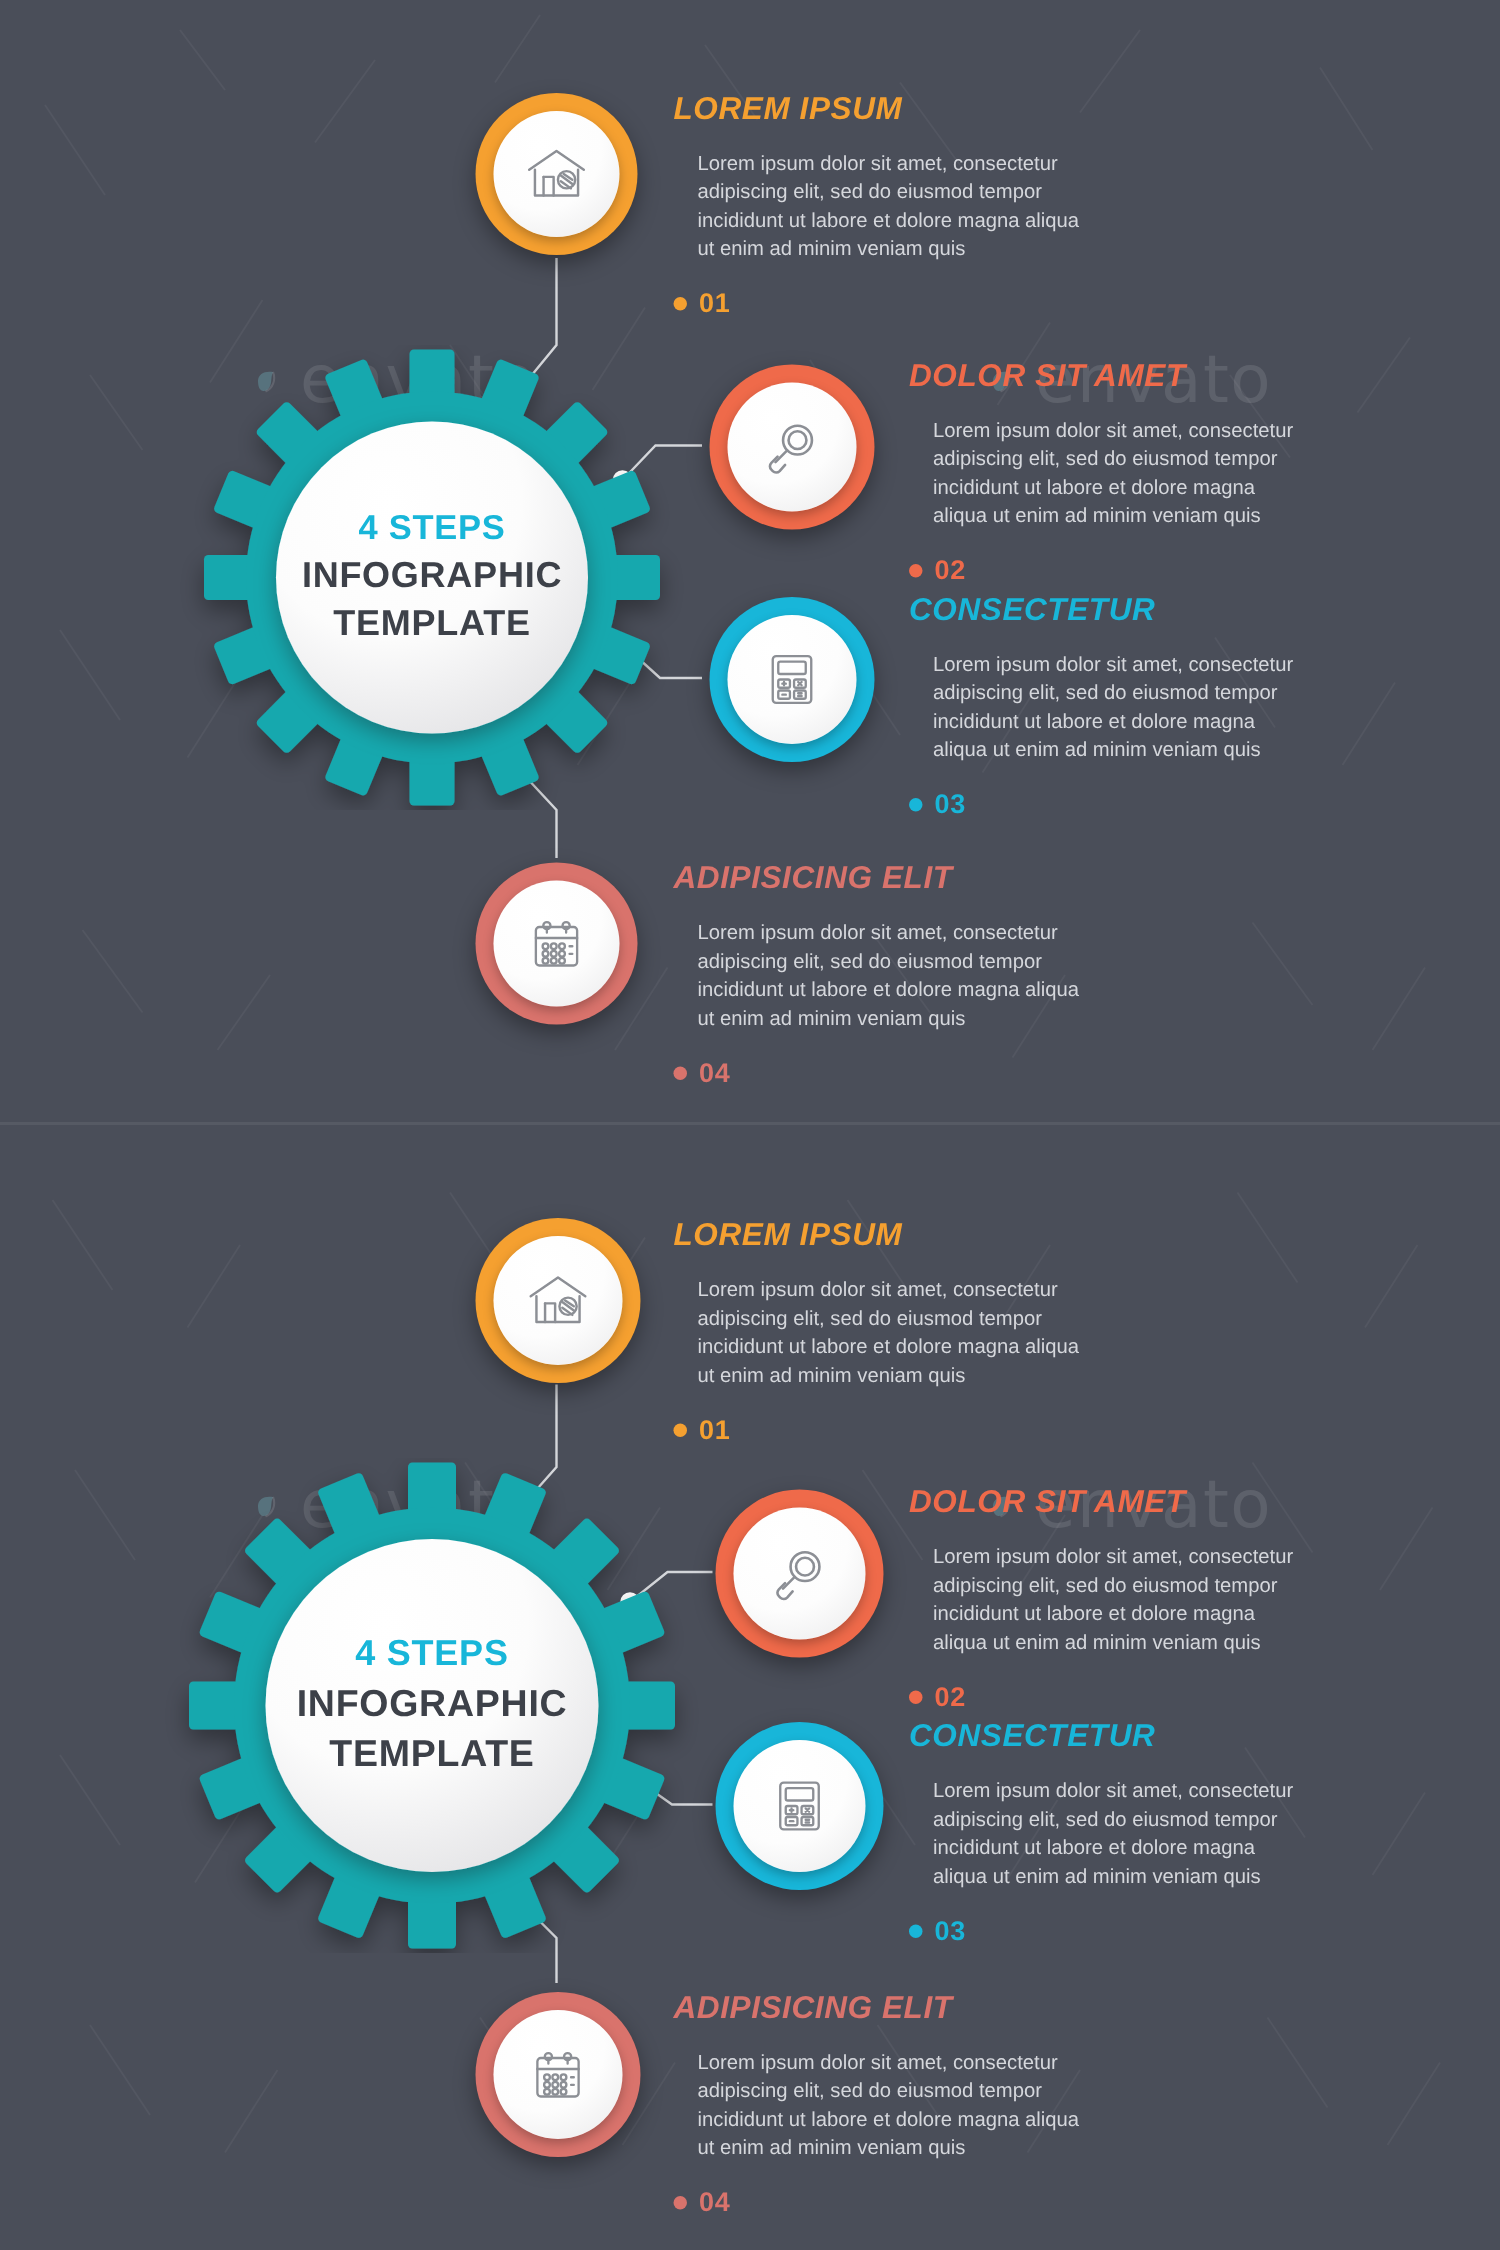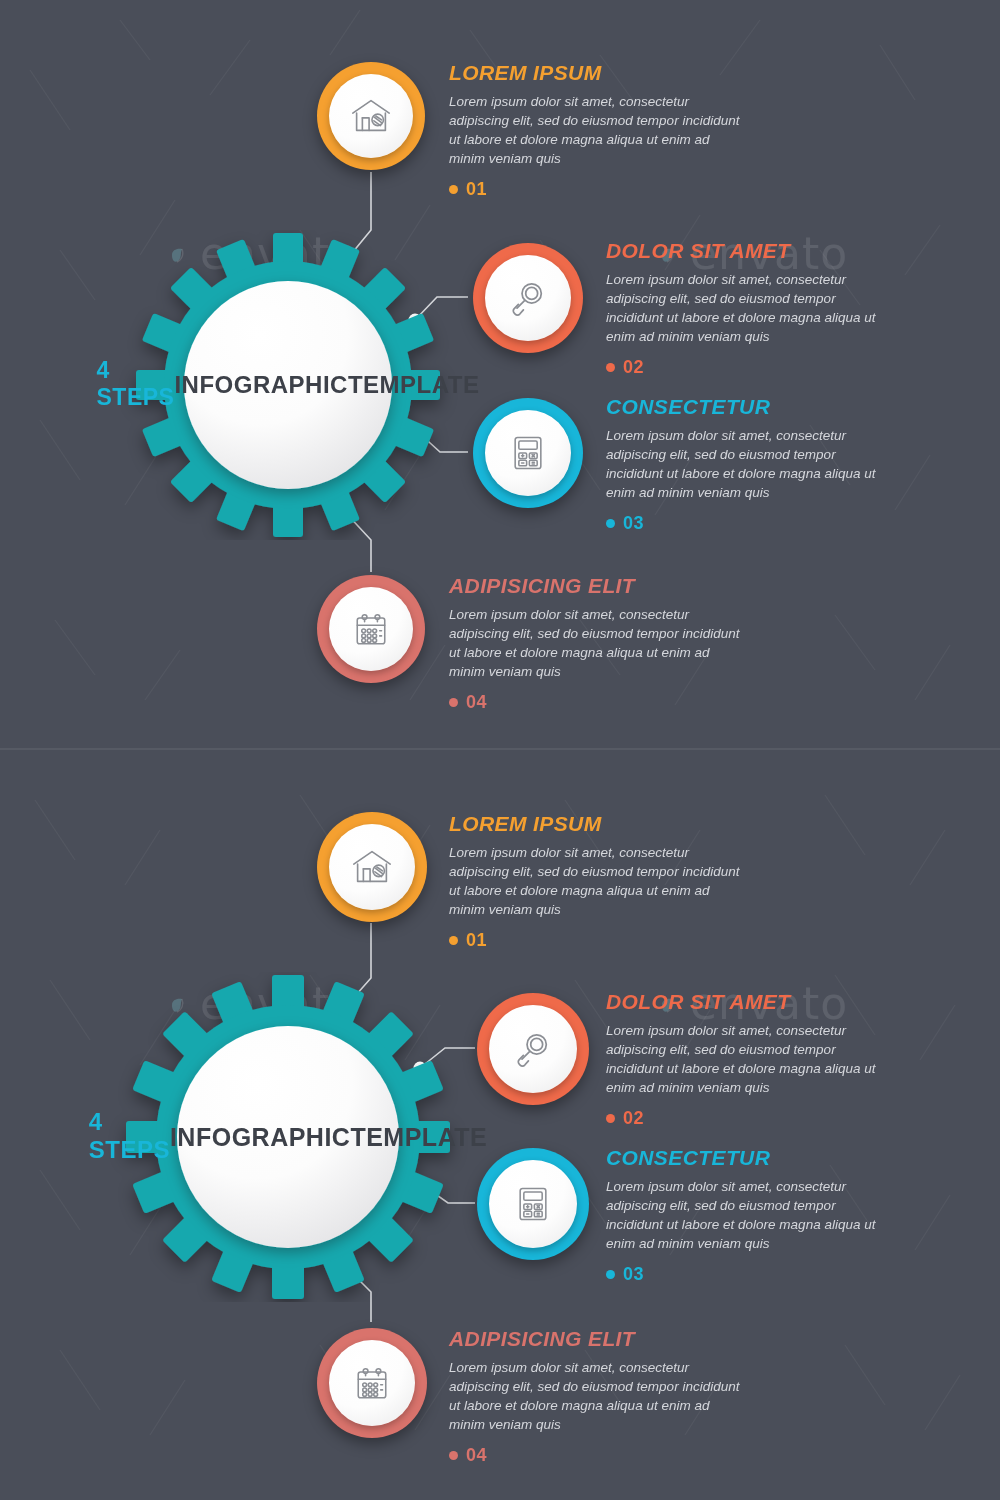--- a/index.html
+++ b/index.html
@@ -68,21 +68,21 @@
 
   
   .gear-wrap { position: absolute; }
   .gear-svg  { display: block; }
 
   .gear-label {
     position: absolute;
     left: 0; top: 0;
     width: 100%; height: 100%;
     display: flex;
-    flex-direction: row;
+    flex-direction: column;
     align-items: center;
     justify-content: center;
     pointer-events: none;
   }
   .gear-steps {
     color: #18b6d9;
     font-weight: bold;
     letter-spacing: .5px;
     margin-bottom: 3px;
   }
@@ -120,22 +120,21 @@
   .step-title {
     font-weight: bold;
     letter-spacing: .4px;
     margin: 0 0 9px 0;
     line-height: 1;
     font-style: italic;
   }
   .step-body {
     color: #d5d7dc;
     line-height: 1.42;
-    margin: 0;
-    font-style: italic;
+    margin: 16px;
   }
   .step-num {
     margin-top: 10px;
     font-weight: bold;
     display: flex;
     align-items: center;
     letter-spacing: .5px;
   }
   .step-num .bullet {
     display: inline-block;

